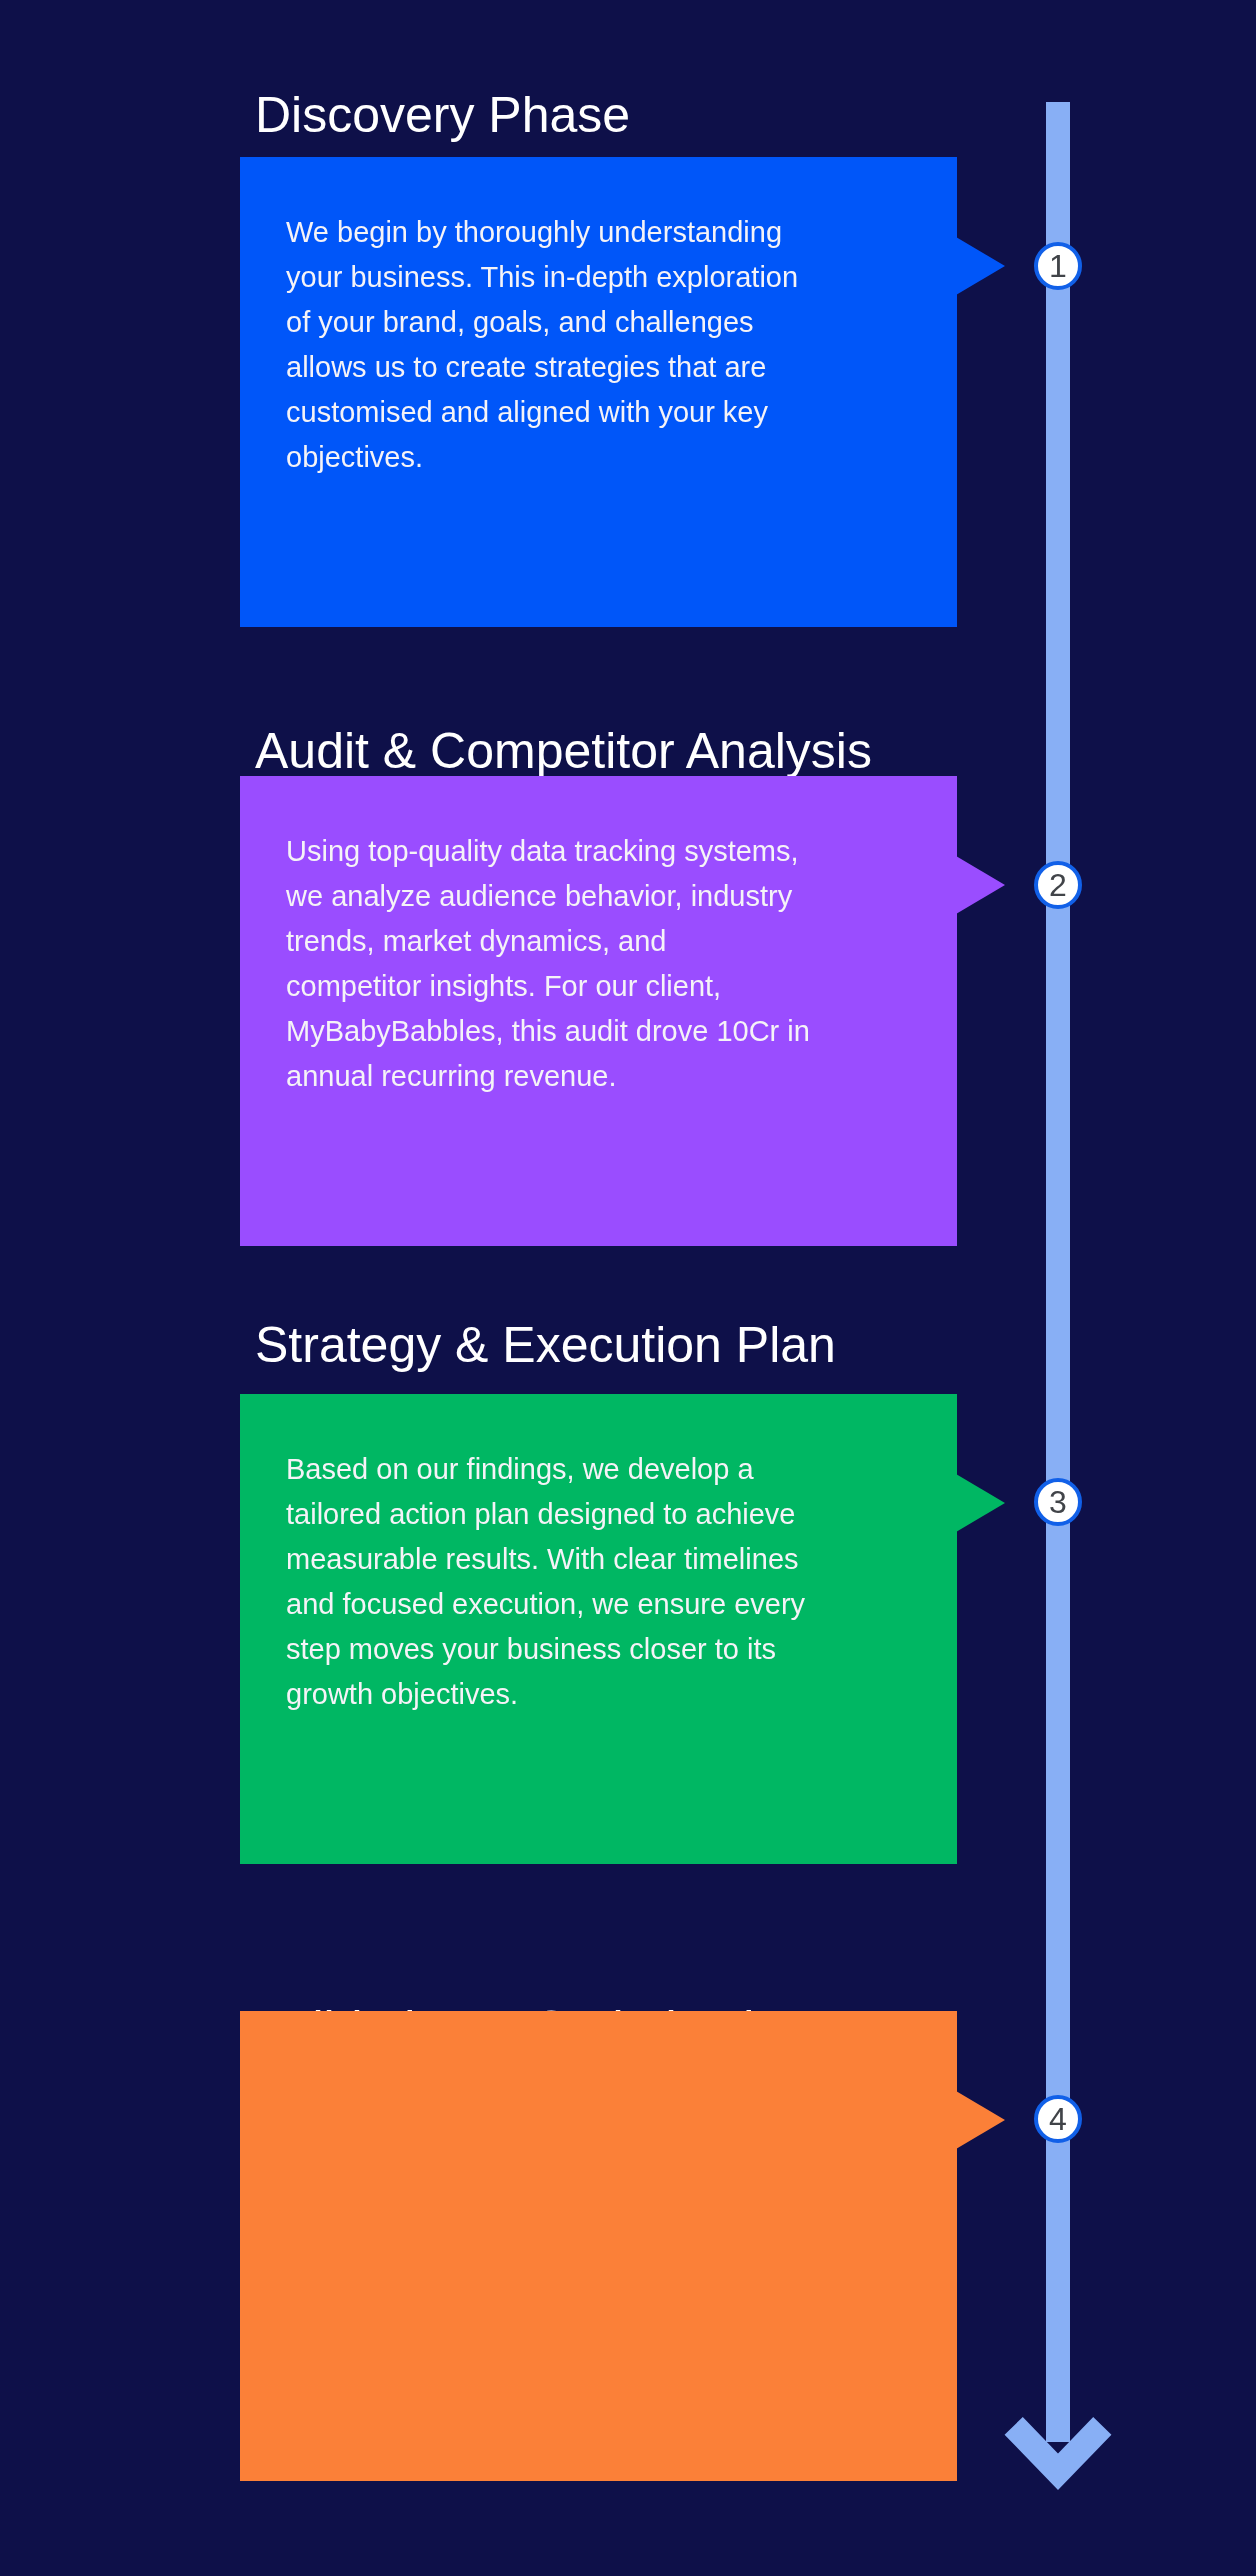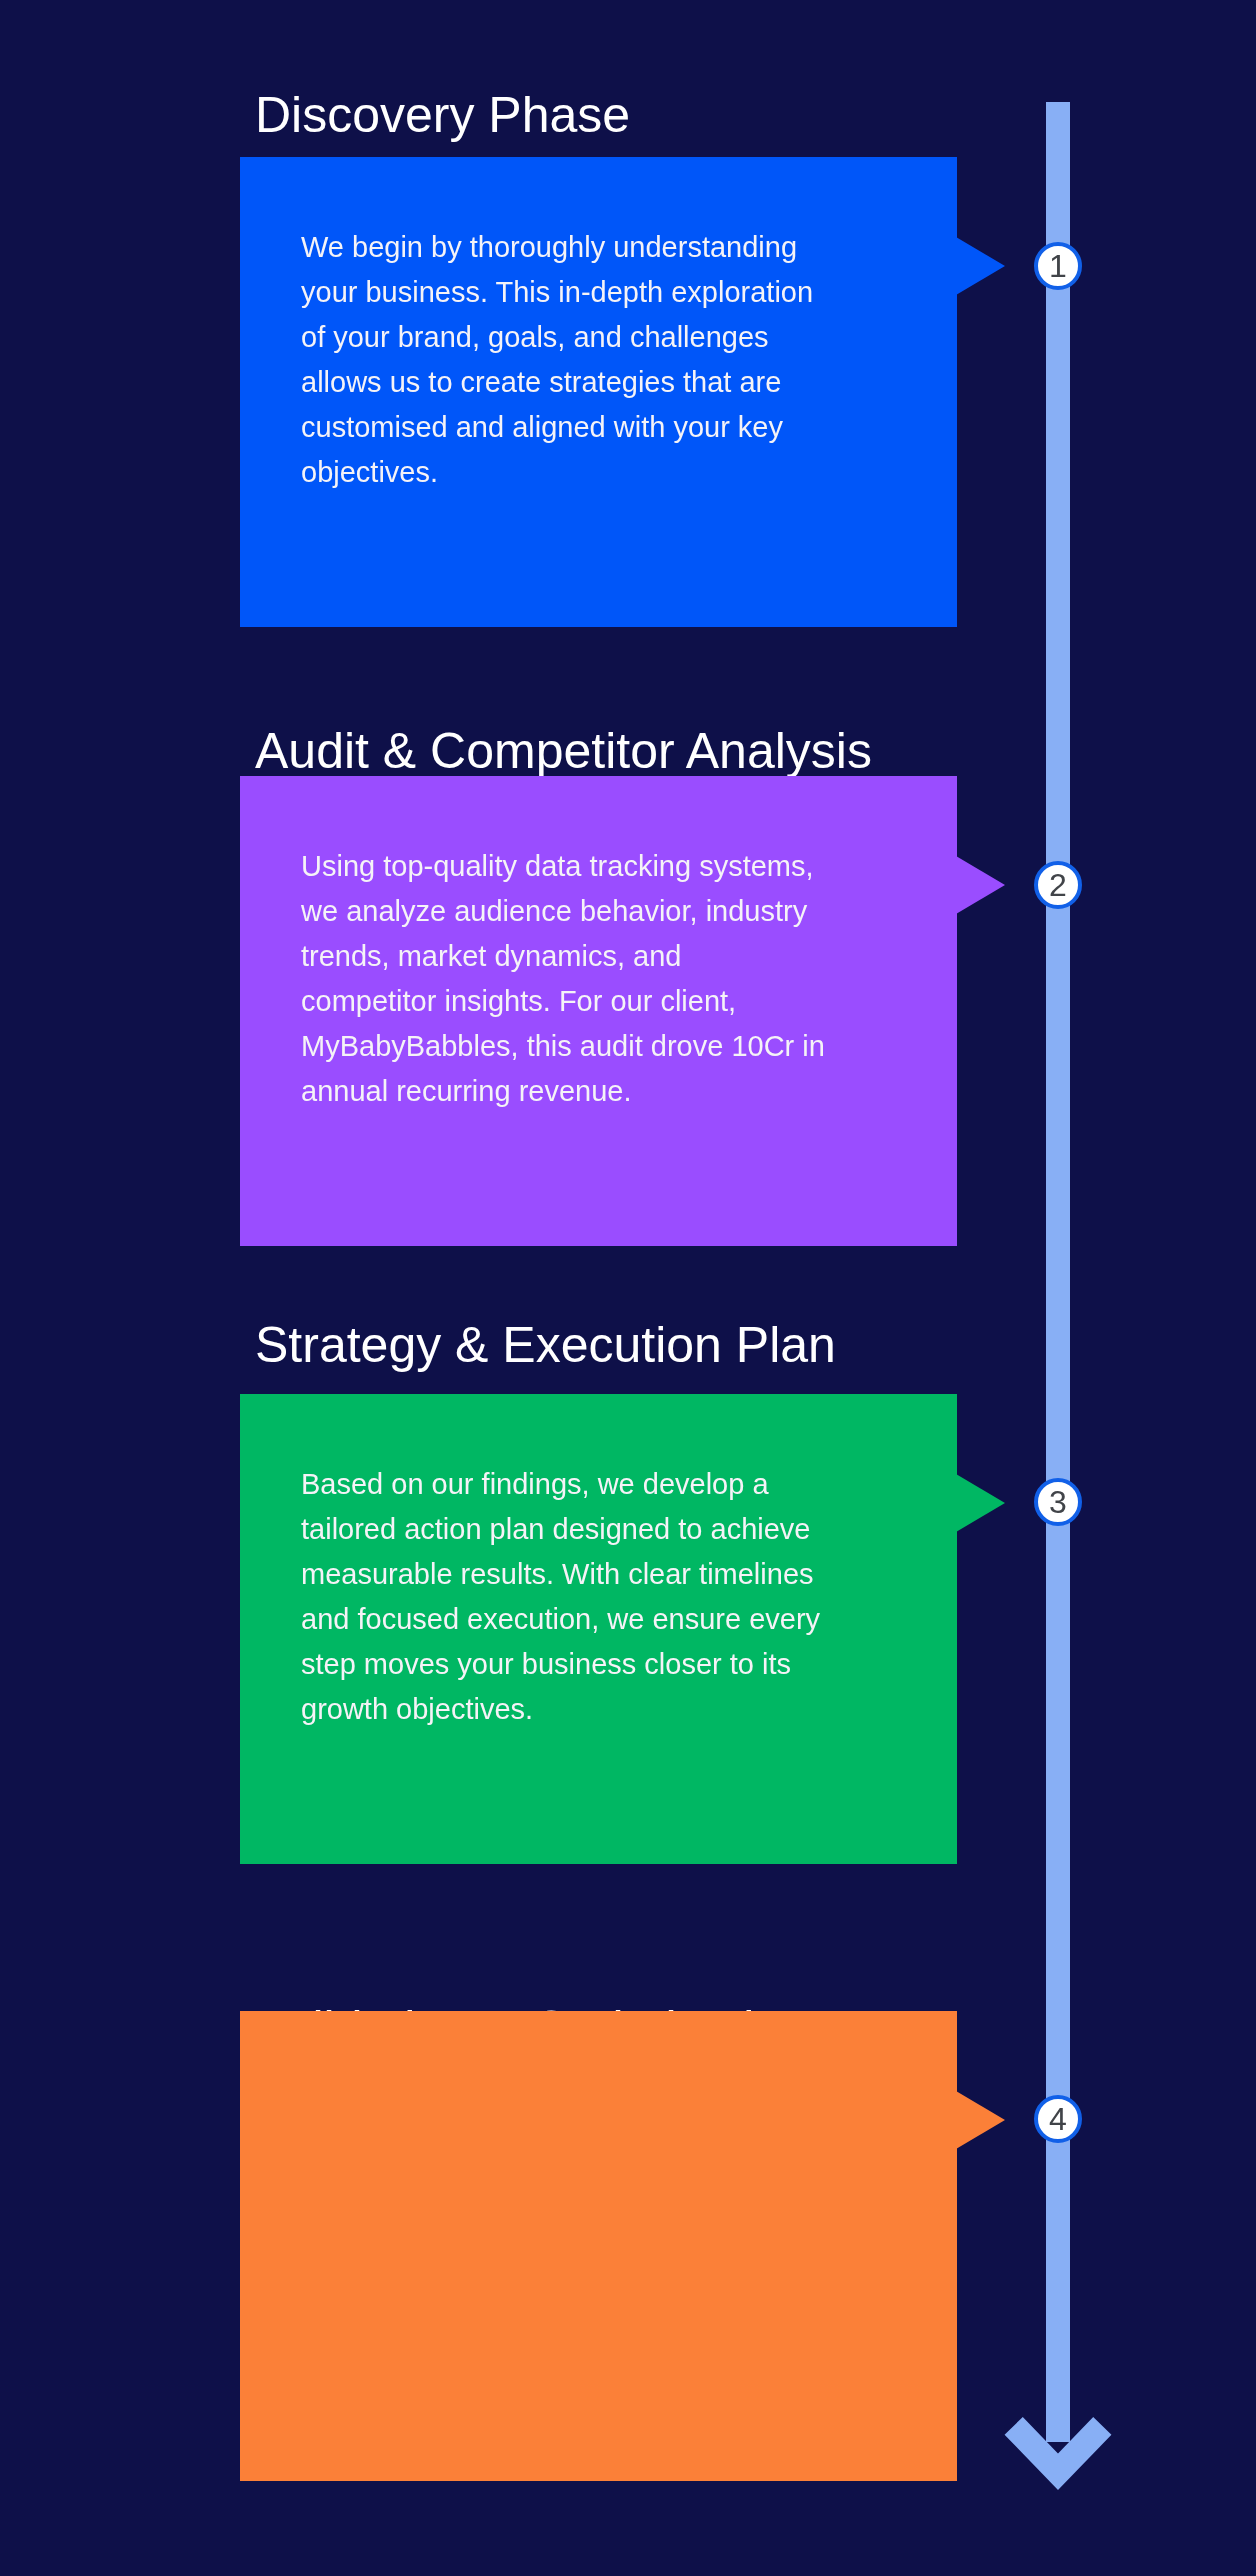--- a/index.html
+++ b/index.html
@@ -20,21 +20,21 @@
     white-space:nowrap;
   }
   .step-card{
     position:absolute;left:240px;
     width:717px;height:470px;
     background:var(--accent);
     box-sizing:border-box;
     padding:52px 87px 0 45px;
   }
   .step-body{
-    margin:16px;
+    margin:1px;
     font-size:29px;font-weight:400;
     line-height:45px;
     color:var(--body,#F5F3F7);
     white-space:pre-line;
   }
   .pointer{
     position:absolute;right:-48px;top:80px;
     width:0;height:0;
     border-left:49px solid var(--accent);
     border-top:29px solid transparent;

